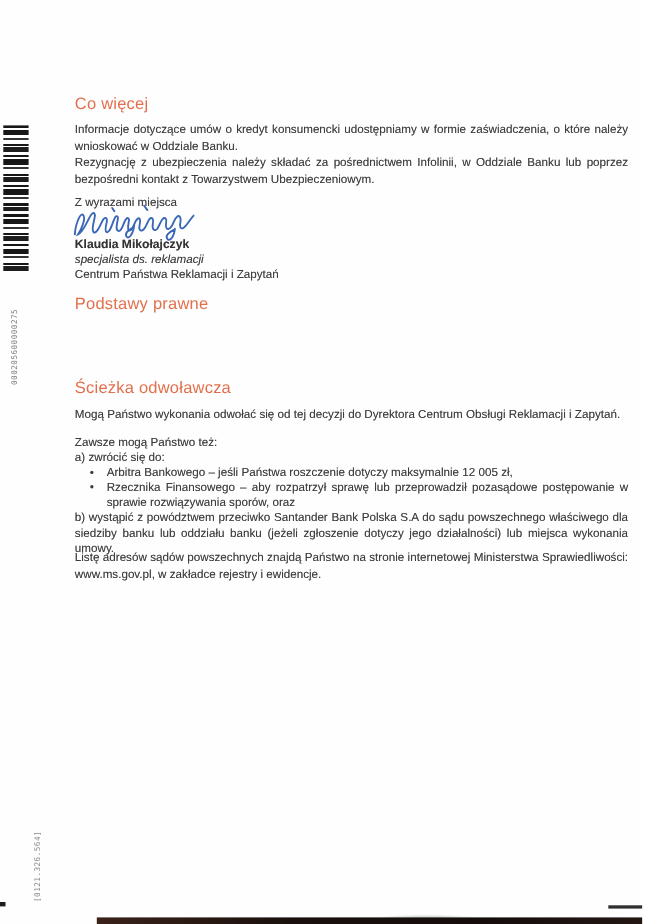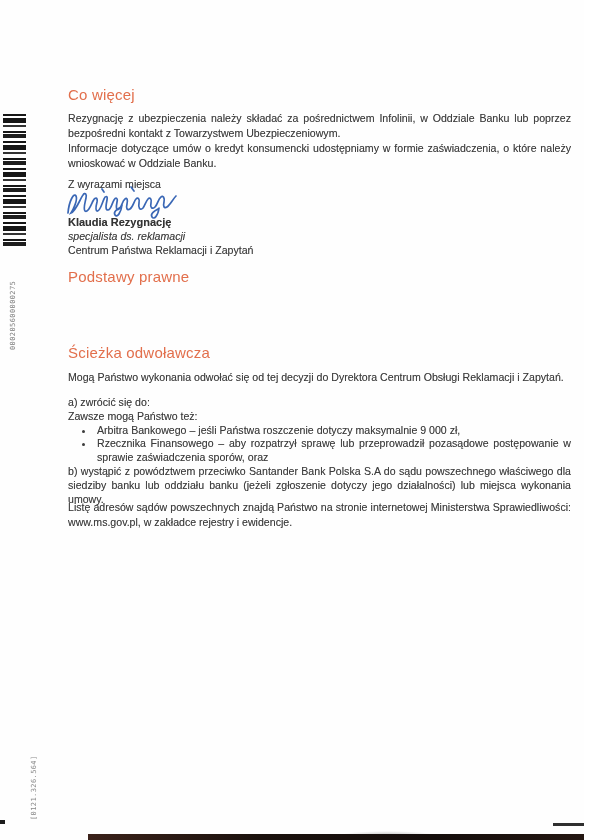--- a/index.html
+++ b/index.html
@@ -71,53 +71,53 @@
 
   <div class="barcode"></div>
   <div class="vtext barcode-number">000205600000275</div>
   <div class="vtext doc-code">[0121.326.564]</div>
 
   <div class="col">
 
     <h2 id="h-more" class="h-orange">Co więcej</h2>
 
     <div id="paras" class="body-txt">
+      <p class="just">Informacje dotyczące umów o kredyt konsumencki udostępniamy w formie zaświadczenia, o które należy wnioskować w Oddziale Banku.</p>
       <p class="just">Rezygnację z ubezpieczenia należy składać za pośrednictwem Infolinii, w Oddziale Banku lub poprzez bezpośredni kontakt z Towarzystwem Ubezpieczeniowym.</p>
-      <p class="just">Informacje dotyczące umów o kredyt konsumencki udostępniamy w formie zaświadczenia, o które należy wnioskować w Oddziale Banku.</p>
     </div>
 
     <p id="closing" class="body-txt nowrap">Z wyrazami miejsca</p>
 
     <svg id="signature" viewBox="0 0 124 36">
       <path class="sig-path" d="M4 28 C5 16 10 7 12 11 C14 15 9 25 7 28 C12 26 16 14 19 10 C21 7 23 9 22 13 C21 18 19 24 21 26 C24 28 27 20 29 16 C31 12 34 12 33 17 C32 21 31 25 33 26 C36 27 38 18 40 14 C41 11 44 10 43 15 C42 20 41 25 44 25 C47 25 48 18 50 15 C52 12 54 13 53 17 C52 22 52 26 55 24 C58 22 58 16 61 14 C63 12 64 15 63 19 C62 23 63 26 66 24 C69 22 70 16 72 14 C74 12 76 14 75 18 C74 23 76 26 79 23 C81 20 82 16 84 14 C86 12 88 14 87 18 C86 22 88 25 91 22 C94 19 94 14 97 12 C99 10 101 13 100 17 C99 21 100 24 103 22 C106 20 109 14 112 11"></path>
       <path class="sig-path" d="M58 20 C57 28 53 33 51 30 C49 27 53 24 57 22"></path>
       <path class="sig-path" d="M95 23 C94 31 90 35 88 32 C86 29 90 26 94 24"></path>
       <path class="sig-path" d="M38 4 L40 7"></path>
       <path class="sig-path" d="M67 2 L70 6"></path>
     </svg>
 
-    <p id="signer-name" class="body-txt nowrap">Klaudia Rezygnację</p>
+    <p id="signer-name" class="body-txt nowrap">Klaudia Mikołajczyk</p>
     <p id="signer-role" class="body-txt nowrap">specjalista ds. reklamacji</p>
     <p id="signer-dept" class="body-txt nowrap">Centrum Państwa Reklamacji i Zapytań</p>
 
     <h2 id="h-legal" class="h-orange">Podstawy prawne</h2>
 
     <div id="legal" class="body-txt">
     </div>
 
     <h2 id="h-appeal" class="h-orange">Ścieżka odwoławcza</h2>
 
     <p id="appeal-intro" class="body-txt nowrap">Mogą Państwo wykonania odwołać się od tej decyzji do Dyrektora Centrum Obsługi Reklamacji i Zapytań.</p>
 
     <div id="appeal-flow" class="body-txt">
+      <p class="nowrap">Zawsze mogą Państwo też:</p>
       <p class="nowrap">a) zwrócić się do:</p>
-      <p class="nowrap">Zawsze mogą Państwo też:</p>
       <ul>
-        <li class="just">Arbitra Bankowego – jeśli Państwa roszczenie dotyczy maksymalnie 9 000 zł,</li>
-        <li class="just">Rzecznika Finansowego – aby rozpatrzył sprawę lub przeprowadził pozasądowe postępowanie w sprawie zaświadczenia sporów, oraz</li>
+        <li class="just">Arbitra Bankowego – jeśli Państwa roszczenie dotyczy maksymalnie 12 005 zł,</li>
+        <li class="just">Rzecznika Finansowego – aby rozpatrzył sprawę lub przeprowadził pozasądowe postępowanie w sprawie rozwiązywania sporów, oraz</li>
       </ul>
       <p class="just">b) wystąpić z powództwem przeciwko Santander Bank Polska S.A do sądu powszechnego właściwego dla siedziby banku lub oddziału banku (jeżeli zgłoszenie dotyczy jego działalności) lub miejsca wykonania umowy.</p>
     </div>
 
     <p id="courts" class="body-txt just">Listę adresów sądów powszechnych znajdą Państwo na stronie internetowej Ministerstwa Sprawiedliwości: www.ms.gov.pl, w zakładce rejestry i ewidencje.</p>
   </div>
 
   <div class="edge-tick"></div>
   <div class="corner-line"></div>
   <div class="smudge"></div>

